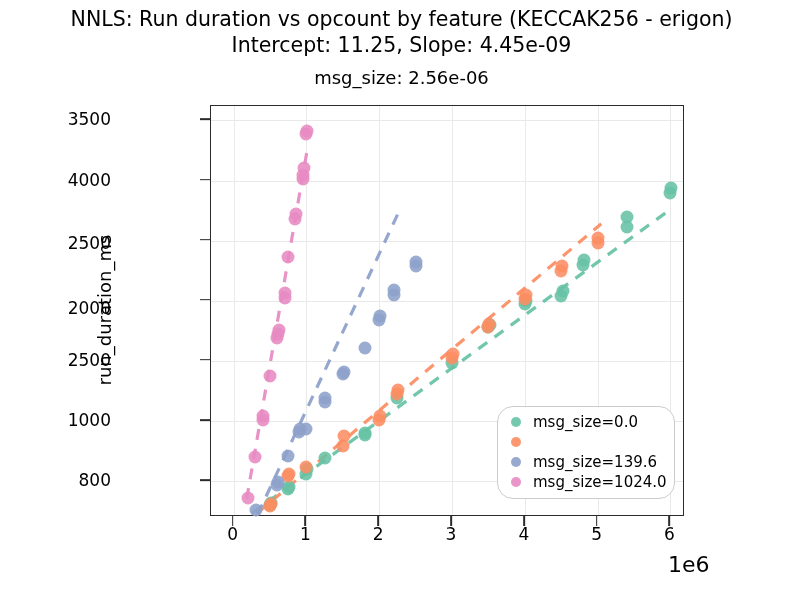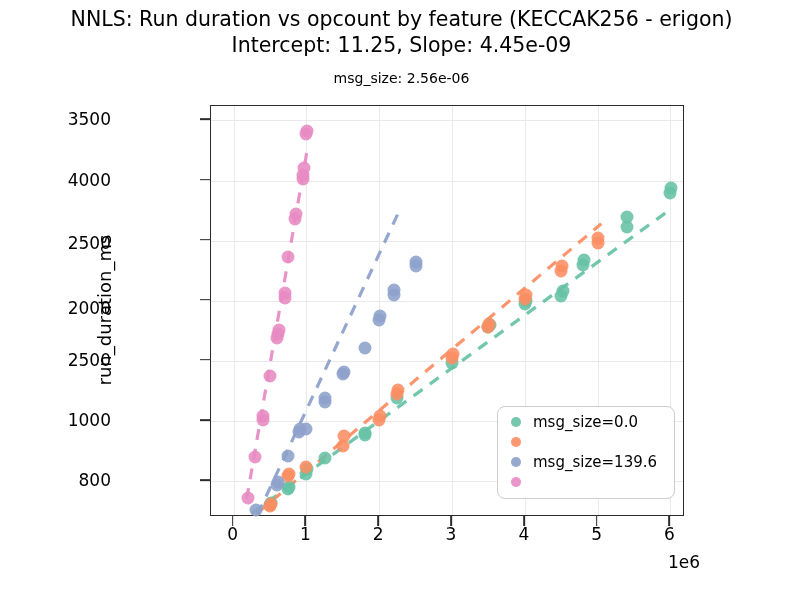--- a/index.html
+++ b/index.html
@@ -2,21 +2,21 @@
 <html><head>
 <meta charset="utf-8">
 <style>
   html,body{margin:0;padding:0;background:#ffffff;}
   body{width:803px;height:592px;font-family:"DejaVu Sans",sans-serif;color:#000;}
   .fig{position:relative;width:803px;height:592px;overflow:hidden;background:#fff;}
 
   .title-block{position:absolute;left:0;top:6px;width:803px;text-align:center;}
   .title-main{font-size:20.5px;line-height:26px;color:#000;}
   .title-sub{font-size:20.5px;line-height:26px;color:#000;}
-  .title-third{font-size:14px;line-height:24px;color:#000;margin-top:8px;}
+  .title-third{font-size:18px;line-height:24px;color:#000;margin-top:8px;}
 
   .axes{position:absolute;left:210px;top:105px;width:474px;height:411px;
         border:1.6px solid #2b2b2b;box-sizing:border-box;background:#fff;}
   .grid-line{position:absolute;background:#e9e9e9;}
   .grid-h{left:0;width:100%;height:1px;}
   .grid-v{top:0;height:100%;width:1px;}
 
   .plot{position:absolute;left:0;top:0;width:100%;height:100%;}
 
   .marker{position:absolute;width:13px;height:13px;border-radius:50%;
@@ -25,28 +25,28 @@
   .ytick{position:absolute;right:692px;width:60px;text-align:right;font-size:17px;
          transform:translateY(-50%);color:#000;}
   .ytickmark{position:absolute;left:200px;width:10px;height:1.7px;background:#2b2b2b;
              transform:translateY(-50%);}
   .xtick{position:absolute;top:524px;width:40px;text-align:center;font-size:17px;
          transform:translateX(-50%);color:#000;}
   .xtickmark{position:absolute;top:516px;width:1.7px;height:10px;background:#2b2b2b;
              transform:translateX(-50%);}
 
   .xlabel{position:absolute;left:210px;width:474px;top:552px;text-align:center;font-size:18px;}
-  .xoffset{position:absolute;left:668px;top:552px;font-size:17px;}
+  .xoffset{position:absolute;left:668px;top:552px;font-size:22px;}
   .ylabel{position:absolute;left:-44px;top:310px;font-size:18px;
           transform:translate(-50%,-50%) rotate(-90deg);transform-origin:center center;
           white-space:nowrap;}
   .ylabel-wrap{position:absolute;left:148px;top:0;width:1px;height:592px;}
 
   .legend{position:absolute;left:497px;top:406px;width:178px;
-          border:1px solid #cccccc;border-radius:8px;background:rgba(255,255,255,0.92);
+          border:1px solid #cccccc;border-radius:16px;background:rgba(255,255,255,0.92);
           padding:5px 7px 6px 7px;box-sizing:border-box;}
   .legend-row{display:flex;align-items:center;height:20px;}
   .legend-dot{width:10px;height:10px;border-radius:50%;margin:0 12px 0 6px;opacity:.9;flex:0 0 auto;}
   .legend-text{font-size:15px;color:#000;white-space:nowrap;}
 
   svg.overlay{position:absolute;left:0;top:0;width:474px;height:411px;overflow:visible;}
 </style>
 </head>
 <body>
 
@@ -212,17 +212,18 @@
         </div>
         <div class="legend-row">
           <span class="legend-dot" style="background: rgb(252, 141, 98);"></span>
         </div>
         <div class="legend-row">
           <span class="legend-dot" style="background: rgb(141, 160, 203);"></span>
           <span class="legend-text">msg_size=139.6</span>
         </div>
         <div class="legend-row">
           <span class="legend-dot" style="background: rgb(231, 138, 195);"></span>
+          <span class="legend-text">msg_size=1024.0</span>
         </div>
       </div>
   </div>
 
 </div>
 
 </body></html>

